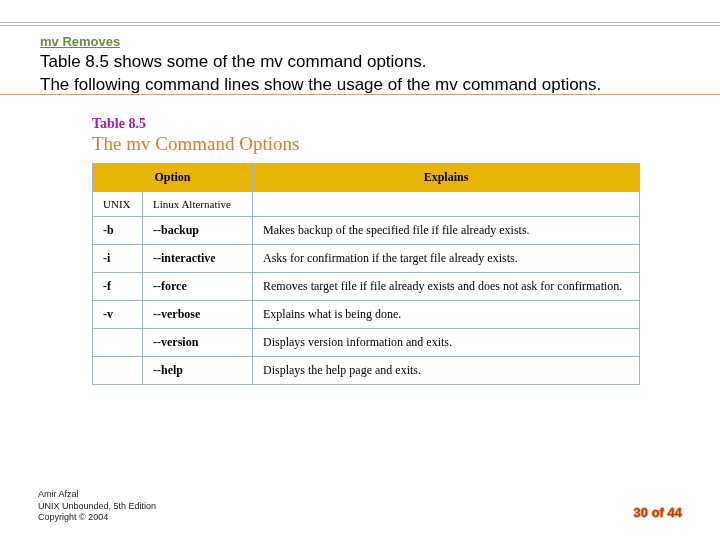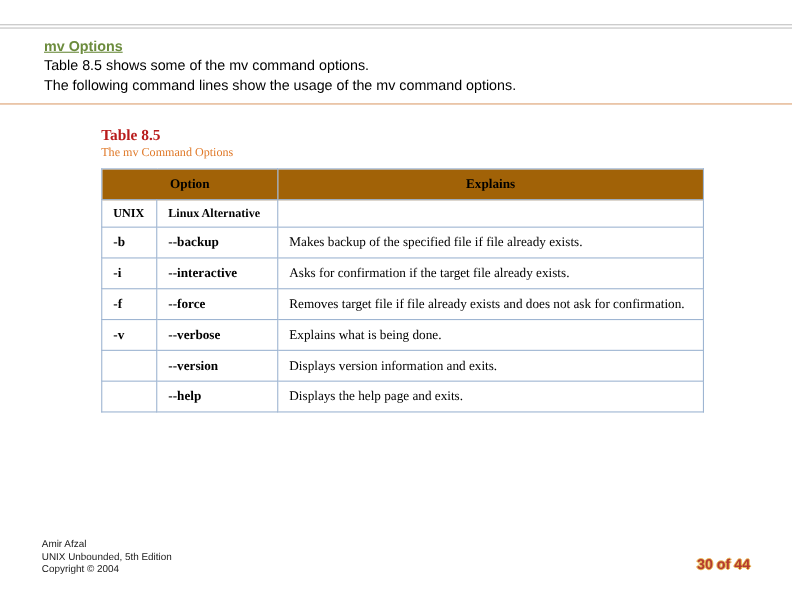--- a/index.html
+++ b/index.html
@@ -9,41 +9,41 @@
   }
   .top-band {
     position: absolute; top: 22px; left: 0; right: 0; height: 6px;
   }
   .top-band .line { position: absolute; left: 0; right: 0; top: 0; height: 1px; background: #c0c0c0; }
   .top-band .line2 { position: absolute; left: 0; right: 0; top: 3px; height: 1px; background: #c0c0c0; }
   .content {
     position: absolute; left: 40px; right: 40px; top: 34px;
   }
   .heading { font-size: 13px; font-weight: bold; color: #6c8c3d; text-decoration: underline; margin-bottom: 2px; }
-  .intro { font-size: 13px; line-height: 1.35; color: #000; }
+  .intro { font-size: 17px; line-height: 1.35; color: #000; }
   .sep {
     position: absolute; left: 0; right: 0; top: 94px; height: 1px; background: #dca070;
   }
   .table-wrap {
     position: absolute; left: 92px; top: 116px; width: 548px;
     font-family: "Times New Roman", Times, serif;
   }
-  .tbl-label { color: #b91c1c; font-size: 14px; font-weight: bold; }
-  .tbl-title { color: #e07a2a; font-size: 11px; margin-top: 1px; margin-bottom: 8px; }
+  .tbl-label { color: #a21caf; font-size: 14px; font-weight: bold; }
+  .tbl-title { color: #e07a2a; font-size: 19px; margin-top: 1px; margin-bottom: 8px; }
   table.mv {
     border-collapse: collapse; width: 100%; font-size: 12px;
     border: 1px solid #9eb5d2;
   }
   table.mv th, table.mv td {
     border: 1px solid #9eb5d2;
     padding: 6px 10px;
     vertical-align: top;
   }
-  table.mv thead th { text-align: center; font-weight: bold; background: #a16207; }
-  table.mv tr.subhead td { font-weight: bold; font-size: 11px; }
+  table.mv thead th { text-align: center; font-weight: bold; background: #eab308; }
+  table.mv tr.subhead td { font-weight: normal; font-size: 11px; }
   table.mv td.unix { width: 50px; font-weight: bold; }
   table.mv td.linux { width: 110px; font-weight: bold; }
   table.mv td.op { font-weight: normal; }
 
   .footer {
     position: absolute; left: 38px; right: 38px; bottom: 16px; height: 48px;
     font-size: 9px; color: #1a1a1a;
   }
   .footer .author { position: absolute; left: 0; bottom: 0; line-height: 1.3; }
   .footer .chapter { position: absolute; left: 0; right: 0; bottom: 2px; text-align: center; font-size: 10px; }
@@ -58,21 +58,21 @@
 <body>
 
 <div class="slide">
 
   <div class="top-band">
     <div class="line"></div>
       <div class="line2"></div>
   </div>
 
   <div class="content">
-    <div class="heading">mv Options</div>
+    <div class="heading">mv Removes</div>
     <div class="intro">
       <span>Table 8.5 shows some of the mv command options.</span><br>
       <span>The following command lines show the usage of the mv command options.</span>
     </div>
   </div>
 
   <div class="sep"></div>
 
   <div class="table-wrap">
     <div class="tbl-label">Table 8.5</div>

